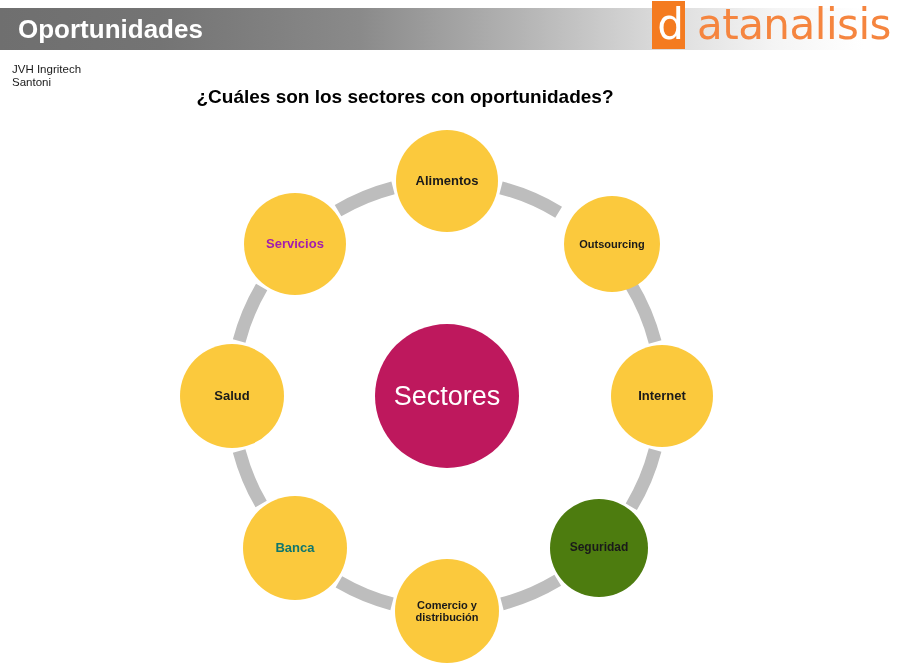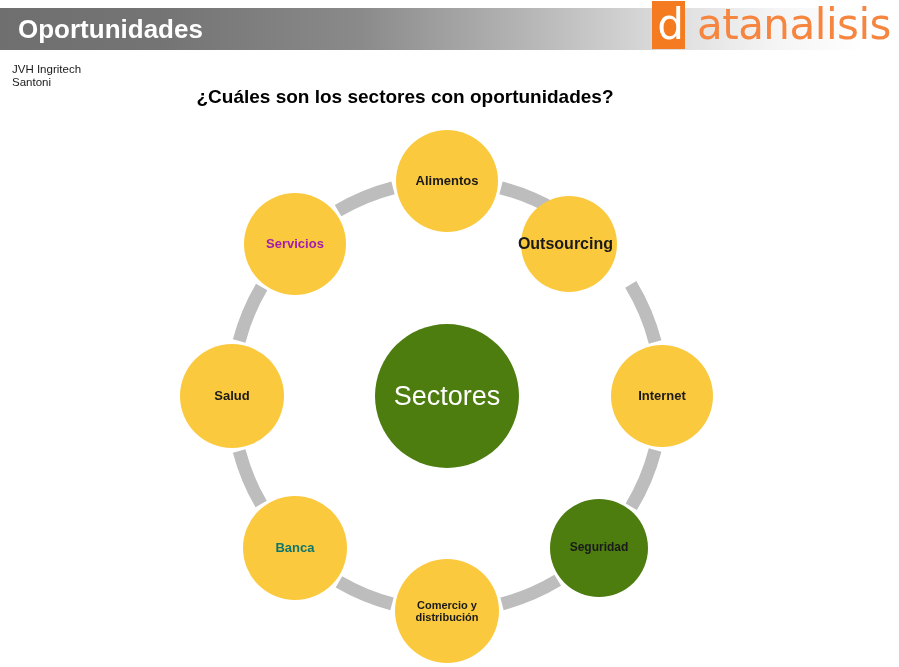--- a/index.html
+++ b/index.html
@@ -163,27 +163,27 @@
   <svg id="ring-svg" width="899" height="547">
       <path d="M 501 67.89185503685829 A 215 215 0 0 1 558.6264162987821 92.24869202019002" fill="none" stroke="#BDBDBD" stroke-width="13" stroke-linecap="butt"></path>
       <path d="M 630.75130797981 164.37358370121785 A 215 215 0 0 1 655.1081449631417 222" fill="none" stroke="#BDBDBD" stroke-width="13" stroke-linecap="butt"></path>
       <path d="M 655.1081449631417 330 A 215 215 0 0 1 631.2839586978529 386.74485345445197" fill="none" stroke="#BDBDBD" stroke-width="13" stroke-linecap="butt"></path>
       <path d="M 557.7448534544519 460.2839586978529 A 215 215 0 0 1 501.99999999999994 483.8460969082653" fill="none" stroke="#BDBDBD" stroke-width="13" stroke-linecap="butt"></path>
       <path d="M 392 483.8460969082653 A 215 215 0 0 1 338.9214883982695 461.8602575322508" fill="none" stroke="#BDBDBD" stroke-width="13" stroke-linecap="butt"></path>
       <path d="M 261.1397424677492 384.0785116017306 A 215 215 0 0 1 239.15390309173475 331.00000000000006" fill="none" stroke="#BDBDBD" stroke-width="13" stroke-linecap="butt"></path>
       <path d="M 239.15390309173472 221.00000000000009 A 215 215 0 0 1 261.66155329233595 167.02908566048293" fill="none" stroke="#BDBDBD" stroke-width="13" stroke-linecap="butt"></path>
       <path d="M 338.02908566048296 90.66155329233592 A 215 215 0 0 1 393 67.89185503685829" fill="none" stroke="#BDBDBD" stroke-width="13" stroke-linecap="butt"></path>
     </svg>
-  <div id="center-node" style="width: 144px; height: 144px; left: 375px; top: 204px; background: #4d7c0f;">
+  <div id="center-node" style="width: 144px; height: 144px; left: 375px; top: 204px; background: #be185d;">
     <span class="node-label">Sectores</span>
   </div>
 <div class="sector-node" style="width: 102px; height: 102px; left: 396px; top: 10px; background: rgb(251, 201, 61); color: rgb(26, 26, 26); font-size: 13px;">
       <span class="node-label">Alimentos</span>
     </div>
-    <div class="sector-node" style="width: 96px; height: 96px; left: 521px; top: 75.972px; background: rgb(251, 201, 61); color: rgb(26, 26, 26); font-size: 16px; justify-content: flex-end;">
+    <div class="sector-node" style="width: 96px; height: 96px; left: 564px; top: 75.972px; background: rgb(251, 201, 61); color: rgb(26, 26, 26); font-size: 11px;">
       <span class="node-label">Outsourcing</span>
     </div>
     <div class="sector-node" style="width: 102px; height: 102px; left: 611px; top: 225px; background: rgb(251, 201, 61); color: rgb(26, 26, 26); font-size: 13px;">
       <span class="node-label">Internet</span>
     </div>
     <div class="sector-node" style="width: 98px; height: 98px; left: 550.028px; top: 379.028px; background: #4d7c0f; color: rgb(26, 26, 26); font-size: 12px;">
       <span class="node-label">Seguridad</span>
     </div>
     <div class="sector-node" style="width: 104px; height: 104px; left: 395px; top: 439px; background: rgb(251, 201, 61); color: rgb(26, 26, 26); font-size: 11px;">
       <span class="node-label">Comercio y<br>distribución</span>

